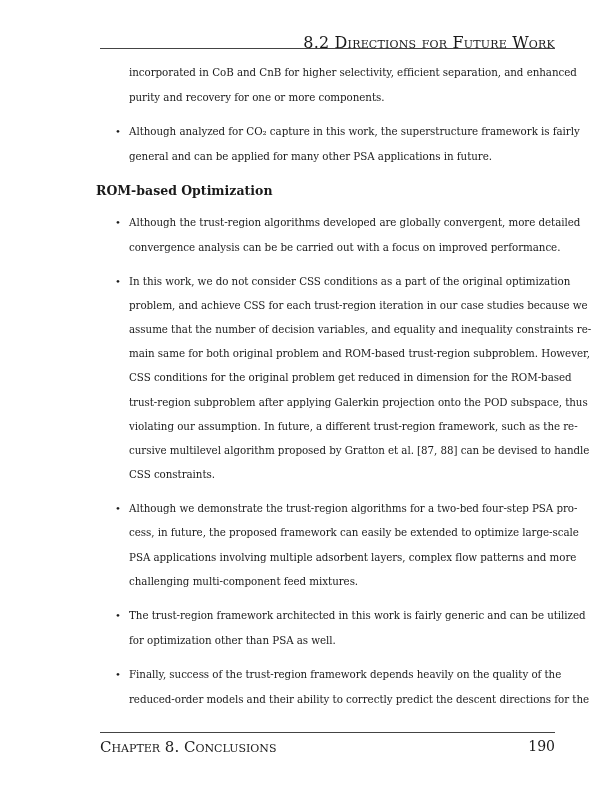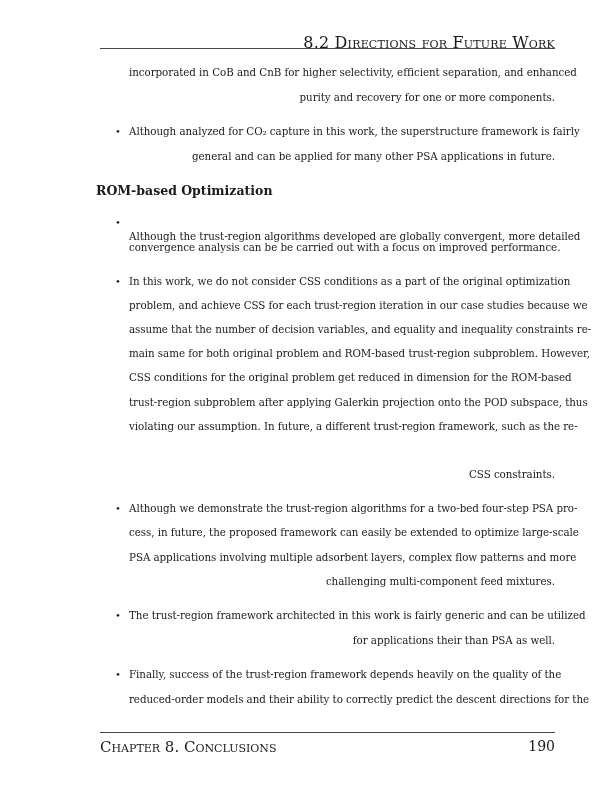--- a/index.html
+++ b/index.html
@@ -8,21 +8,21 @@
   .page { position: absolute; left: 0; top: 0; width: 612px; height: 792px; }
   .running-head { position: absolute; left: 100px; width: 455px; top: 33px;
                   text-align: right; font-size: 16px; font-variant: small-caps; letter-spacing: 0.2px; }
   .rule { position: absolute; left: 100px; width: 455px; height: 0; border-top: 1.2px solid #444; }
   .rule.top { top: 48px; }
   .rule.bottom { top: 732px; }
   .footer-left { position: absolute; left: 100px; top: 738px; font-size: 15px; font-variant: small-caps; }
   .footer-right { position: absolute; right: 57px; top: 738px; font-size: 14px; }
   .line { position: absolute; font-size: 10.3px; white-space: nowrap; letter-spacing: -0.05px; }
   .j { text-align: justify; text-align-last: justify; }
-  .l1 { left: 129px; width: 426px; text-align: right; }
+  .l1 { left: 129px; width: 426px; }
   .bullet { position: absolute; left: 115px; font-size: 10px; }
   .heading { position: absolute; left: 96px; top: 183px; font-size: 12.5px; font-weight: bold; }
 </style>
 </head>
 <body>
 
 <div class="page">
 
   <div class="running-head">8.2 Directions for Future Work</div>
   <div class="rule top"></div>
@@ -30,42 +30,43 @@
   <div class="line l1 j" style="top:66px">incorporated in CoB and CnB for higher selectivity, efficient separation, and enhanced</div>
   <div class="line l1" style="top:91px">purity and recovery for one or more components.</div>
 
   <div class="bullet" style="top:126px">•</div>
   <div class="line l1 j" style="top:125px">Although analyzed for CO₂ capture in this work, the superstructure framework is fairly</div>
   <div class="line l1" style="top:150px">general and can be applied for many other PSA applications in future.</div>
 
   <div class="heading">ROM-based Optimization</div>
 
   <div class="bullet" style="top:217px">•</div>
-  <div class="line l1 j" style="top:230px">Although the trust-region algorithms developed are globally convergent, more detailed</div>
+  <div class="line l1 j" style="top:216px">Although the trust-region algorithms developed are globally convergent, more detailed</div>
   <div class="line l1" style="top:241px">convergence analysis can be be carried out with a focus on improved performance.</div>
 
   <div class="bullet" style="top:276px">•</div>
   <div class="line l1 j" style="top:275px">In this work, we do not consider CSS conditions as a part of the original optimization</div>
   <div class="line l1 j" style="top:299px">problem, and achieve CSS for each trust-region iteration in our case studies because we</div>
   <div class="line l1 j" style="top:323px">assume that the number of decision variables, and equality and inequality constraints re-</div>
   <div class="line l1 j" style="top:371px">CSS conditions for the original problem get reduced in dimension for the ROM-based</div>
   <div class="line l1 j" style="top:347px">main same for both original problem and ROM-based trust-region subproblem. However,</div>
   <div class="line l1 j" style="top:396px">trust-region subproblem after applying Galerkin projection onto the POD subspace, thus</div>
   <div class="line l1 j" style="top:420px">violating our assumption. In future, a different trust-region framework, such as the re-</div>
+  <div class="line l1 j" style="top:444px">cursive multilevel algorithm proposed by Gratton et al. [87, 88] can be devised to handle</div>
   <div class="line l1" style="top:468px">CSS constraints.</div>
 
   <div class="bullet" style="top:503px">•</div>
   <div class="line l1 j" style="top:502px">Although we demonstrate the trust-region algorithms for a two-bed four-step PSA pro-</div>
   <div class="line l1 j" style="top:551px">PSA applications involving multiple adsorbent layers, complex flow patterns and more</div>
   <div class="line l1 j" style="top:526px">cess, in future, the proposed framework can easily be extended to optimize large-scale</div>
   <div class="line l1" style="top:575px">challenging multi-component feed mixtures.</div>
 
   <div class="bullet" style="top:610px">•</div>
   <div class="line l1 j" style="top:609px">The trust-region framework architected in this work is fairly generic and can be utilized</div>
-  <div class="line l1" style="top:634px">for applications their than PSA as well.</div>
+  <div class="line l1" style="top:634px">for optimization other than PSA as well.</div>
 
   <div class="bullet" style="top:669px">•</div>
   <div class="line l1 j" style="top:668px">Finally, success of the trust-region framework depends heavily on the quality of the</div>
   <div class="line l1 j" style="top:693px">reduced-order models and their ability to correctly predict the descent directions for the</div>
 
   <div class="rule bottom"></div>
   <div class="footer-left">Chapter 8. Conclusions</div>
   <div class="footer-right">190</div>
 
 </div>

